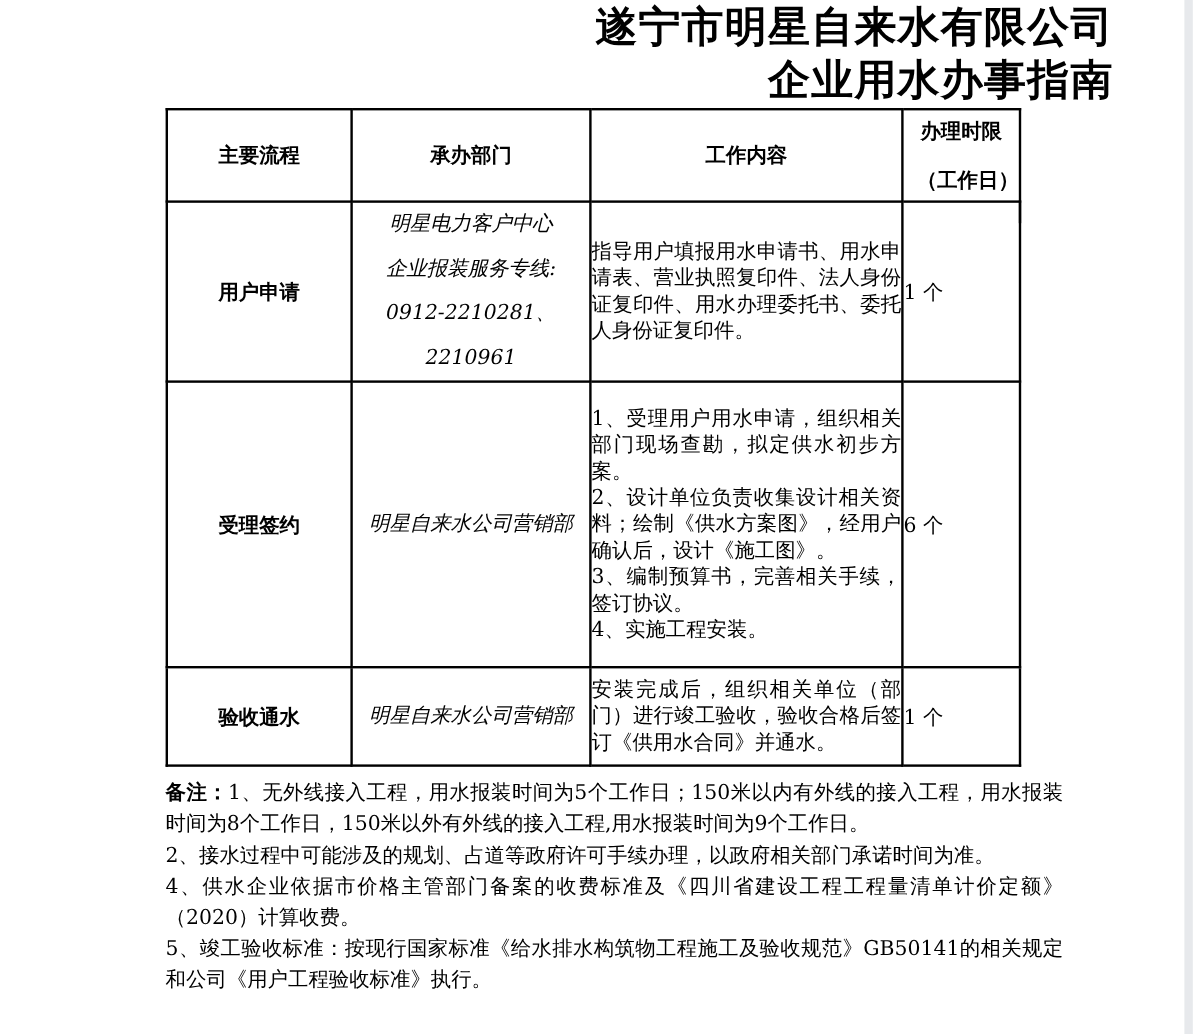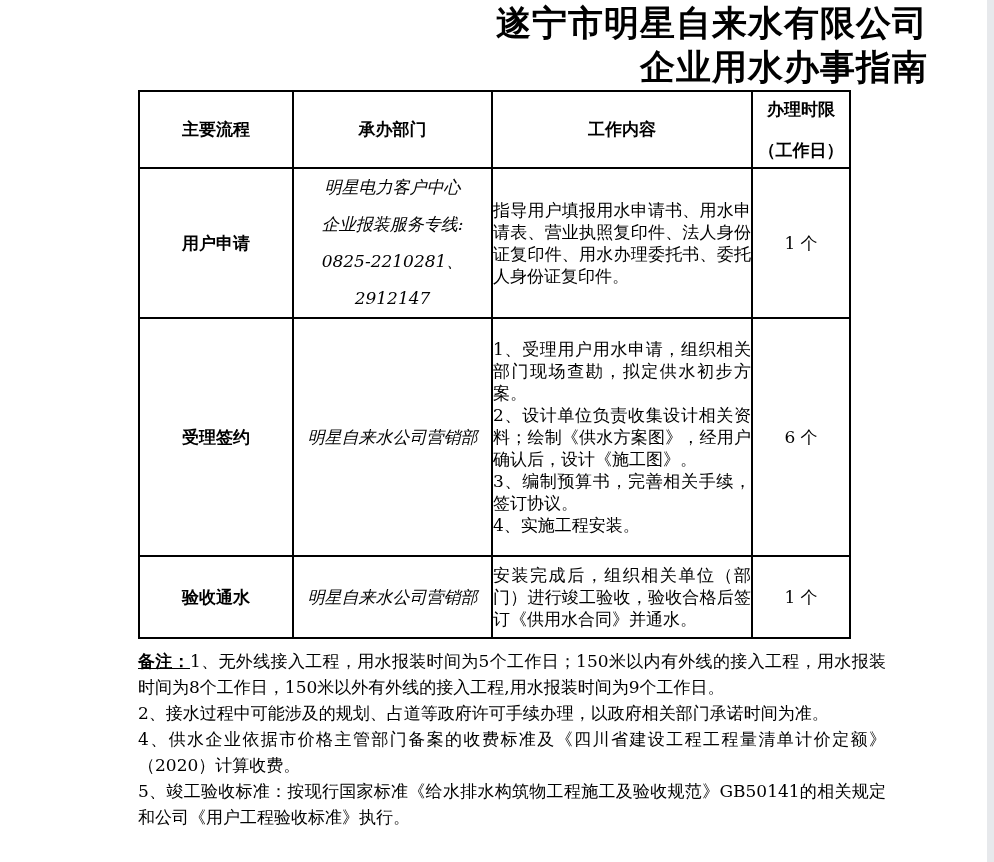--- a/index.html
+++ b/index.html
@@ -53,44 +53,44 @@
   }
   tr.hrow   { height: 77px; }
   tr.row-0  { height: 138px; }
   tr.row-1  { height: 238px; }
   tr.row-2  { height: 82px; }
   th.hcell {
     font-weight: bold;
     text-align: center;
     margin-top: 40px;
   }
-  .hline2 { margin-top: 18px; }
+  .hline2 { margin-top: 18px; text-align: right; }
   td.process {
     text-align: center;
     font-weight: bold;
     margin-left: 18px;
   }
   td.dept { text-align: center; font-style: italic; }
   td.dept p { margin: 0; line-height: 37px; }
   td.dept p.single { line-height: 20px; }
   td.content {
     text-align: justify;
     padding: 2px 8px 2px 9px;
   }
   td.content p { margin: 0; line-height: 22px; }
-  td.time { text-align: center; }
+  td.time { }
   .notes {
     margin-top: 9px;
     width: 748px;
     font-size: 17px;
     line-height: 26px;
     text-align: justify;
   }
   .notes p { margin: 0; }
-  .notes .nlabel { font-weight: bold; text-decoration: underline; }
+  .notes .nlabel { font-weight: bold; }
   .caret {
     position: absolute;
     left: 849px;
     top: 167px;
     width: 2px;
     height: 19px;
     background: #000000;
   }
 </style>
 </head>
@@ -119,21 +119,21 @@
           <div>办理时限</div>
           <div class="hline2">（工作日）</div>
         </th>
       </tr>
 
       <tr class="row-0">
         <td class="process">用户申请</td>
         <td class="dept">
           <p>明星电力客户中心</p>
           <p>企业报装服务专线:</p>
-          <p>0825-2210281、2912147</p>
+          <p>0912-2210281、2210961</p>
         </td>
         <td class="content">
           <p>指导用户填报用水申请书、用水申请表、营业执照复印件、法人身份证复印件、用水办理委托书、委托人身份证复印件。</p>
         </td>
         <td class="time">1 个</td>
       </tr>
 
       <tr class="row-1">
         <td class="process">受理签约</td>
         <td class="dept">

